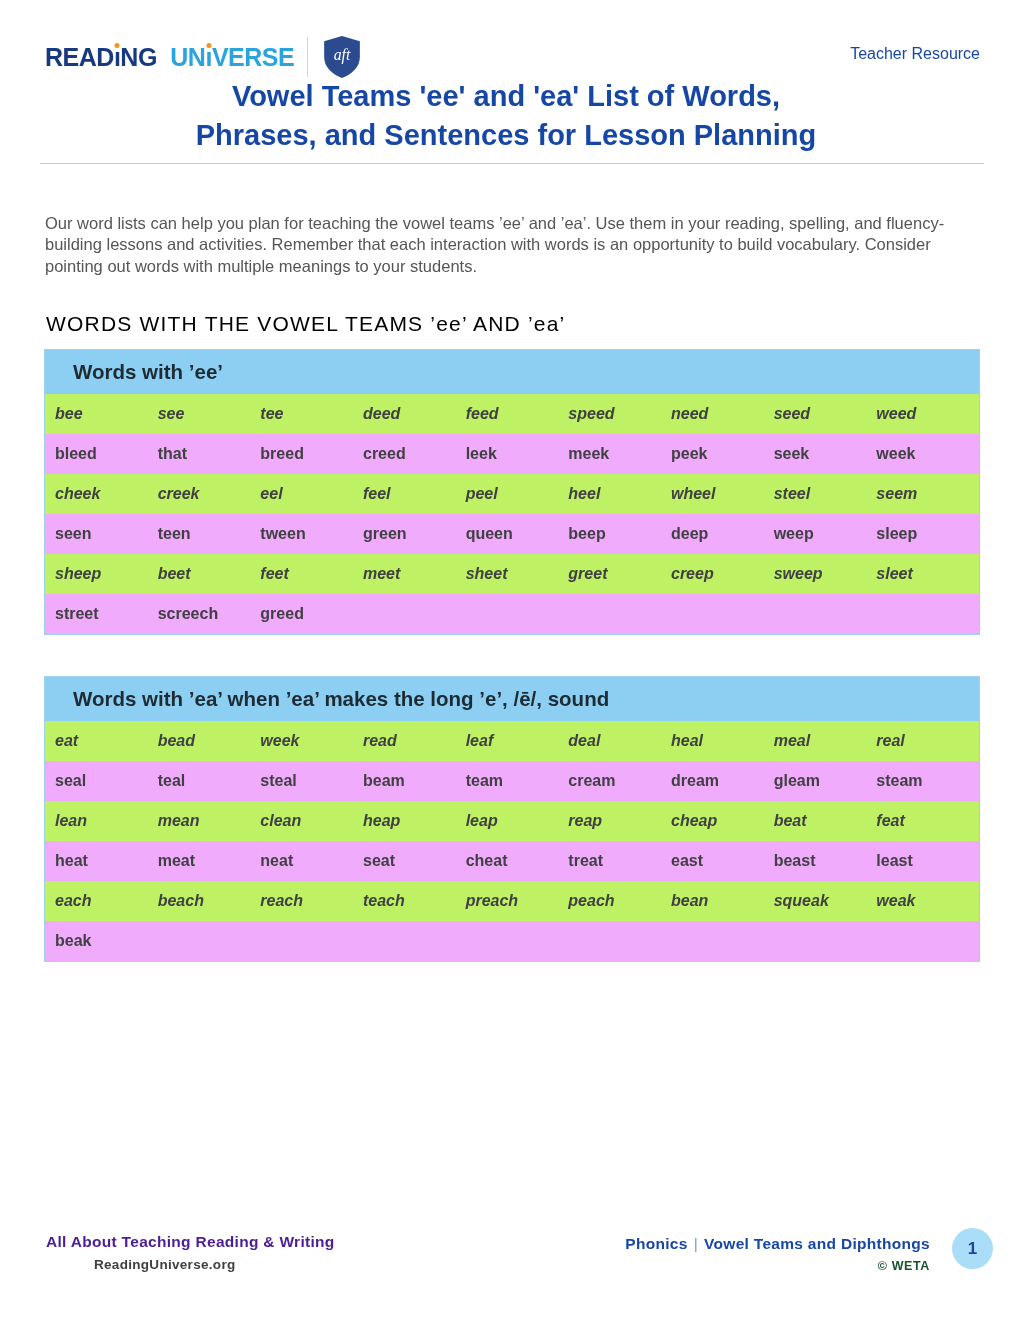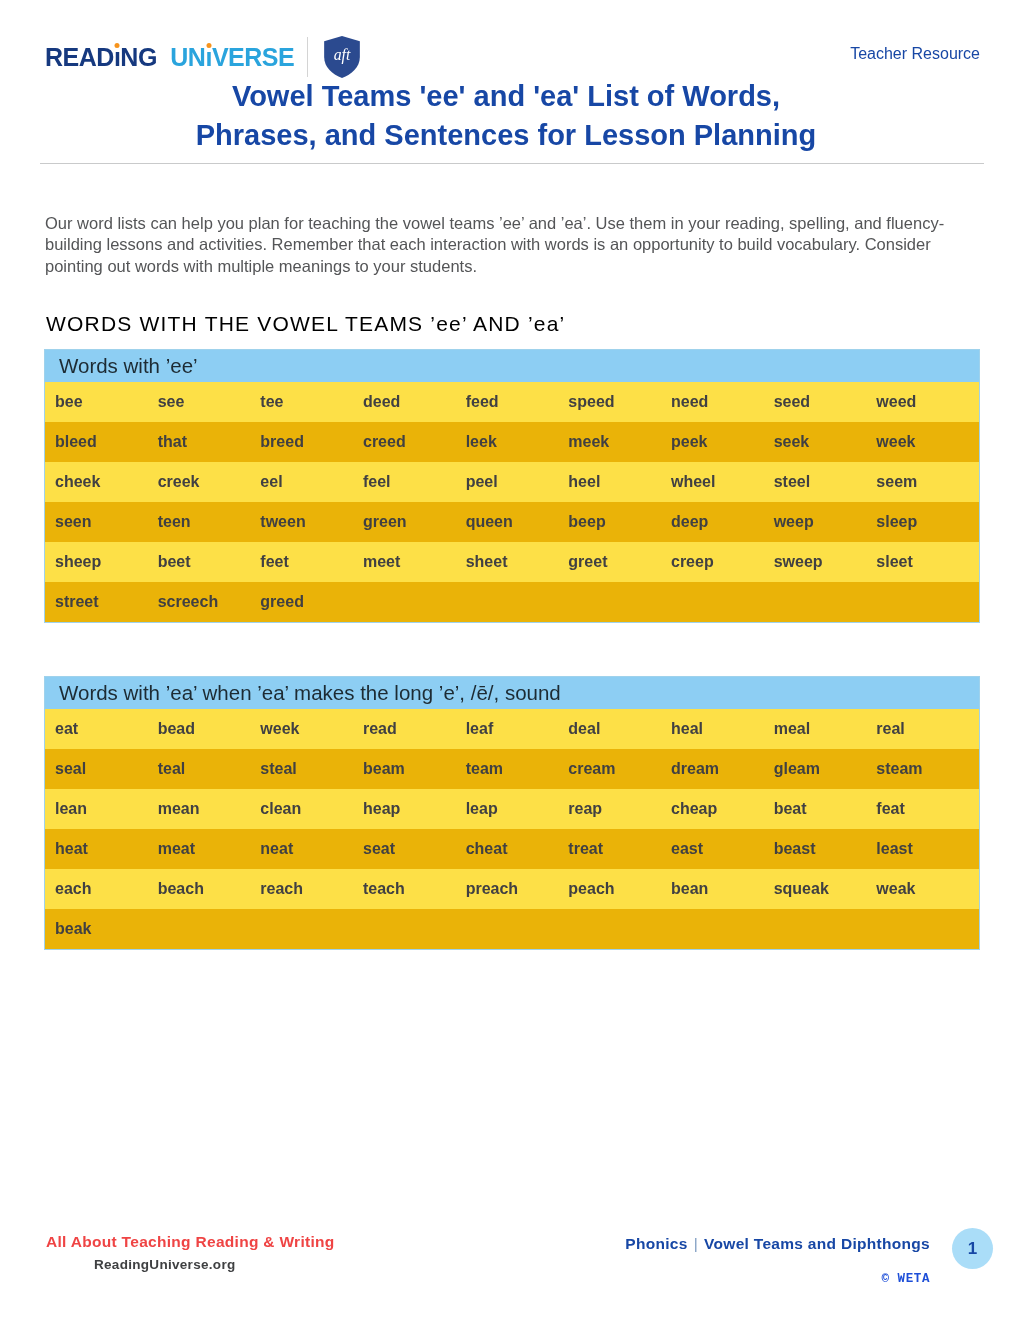--- a/index.html
+++ b/index.html
@@ -32,35 +32,35 @@
     font-size:16.5px;line-height:21.5px;color:#545557;}
 
   
   .section-heading{position:absolute;top:312px;left:46px;
     font-size:21px;font-weight:normal;color:#000000;letter-spacing:1.2px;}
 
   
   .word-table{position:absolute;left:44px;width:936px;border:1px solid #9fd2ec;box-sizing:border-box;background:#fff;}
   #table-0{top:349px;}
   #table-1{top:676px;}
-  .table-title{background:#8dcef3;color:#1d2b33;font-size:20.5px;font-weight:normal;
-    height:32px;box-sizing:border-box;display:flex;align-items:center;padding-left:14px;}
+  .table-title{background:#8dcef3;color:#1d2b33;font-size:20.5px;font-weight:bold;
+    height:44px;box-sizing:border-box;display:flex;align-items:center;padding-left:28px;}
   .table-row{display:grid;grid-template-columns:repeat(9,1fr);height:40px;align-items:center;padding-left:10px;}
-  .row-cream{background:#eab308;}
-  .row-white{background:#fde047;}
+  .row-cream{background:#f0abfc;}
+  .row-white{background:#bef264;font-style:italic;}
   .word-cell{font-size:16px;font-weight:bold;color:#414042;}
 
   
   .footer-left{position:absolute;left:46px;top:1233px;}
-  .footer-left-title{color:#ef4444;font-weight:bold;font-size:15.5px;letter-spacing:0.3px;}
+  .footer-left-title{color:#4c1d95;font-weight:bold;font-size:15.5px;letter-spacing:0.3px;}
   .footer-left-sub{color:#3f4042;font-size:13.5px;font-weight:bold;margin-top:6px;letter-spacing:0.3px;margin-left:48px;}
   .footer-right{position:absolute;right:94px;top:1235px;text-align:right;}
   .footer-right-main{color:#1747a5;font-weight:bold;font-size:15.5px;letter-spacing:0.3px;}
   .footer-sep{color:#7d9bc0;font-weight:normal;padding:0 6px;}
-  .footer-copy{color:#1d4ed8;font-size:12.5px;font-weight:bold;margin-top:19px;letter-spacing:0.6px;font-family:Liberation Mono, monospace;}
+  .footer-copy{color:#14532d;font-size:12.5px;font-weight:bold;margin-top:6px;letter-spacing:0.6px;}
   .page-circle{position:absolute;right:31px;top:1228px;width:41px;height:41px;border-radius:50%;
     background:#aaddf8;color:#1747a5;font-weight:bold;font-size:17px;
     display:flex;align-items:center;justify-content:center;}
 </style>
 </head>
 <body>
 
 <div class="page">
 
   <div class="top-bar">

